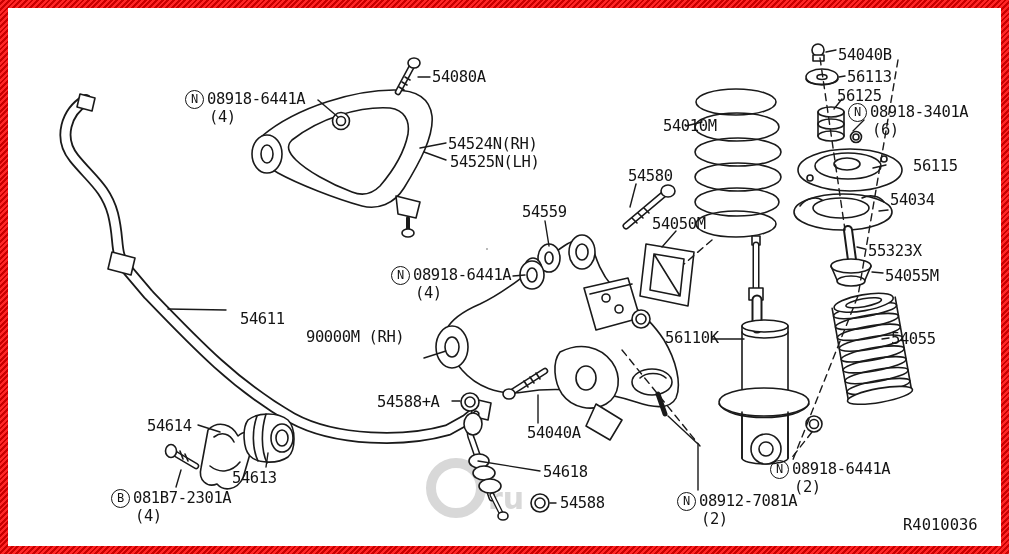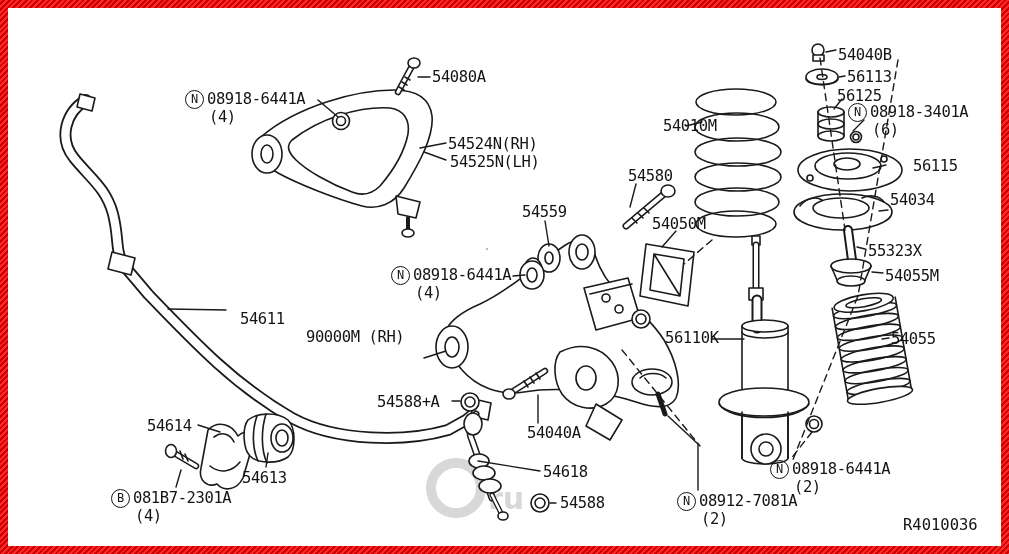--- a/index.html
+++ b/index.html
@@ -328,21 +328,21 @@
       <div class="plabel" style="left: 527px; top: 425px;">
         <span class="row">
           <span>54040A</span>
         </span>
       </div>
       <div class="plabel" style="left: 147px; top: 418px;">
         <span class="row">
           <span>54614</span>
         </span>
       </div>
-      <div class="plabel" style="left: 242px; top: 470px;">
+      <div class="plabel" style="left: 232px; top: 470px;">
         <span class="row">
           <span>54613</span>
         </span>
       </div>
       <div class="plabel" style="left: 543px; top: 464px;">
         <span class="row">
           <span>54618</span>
         </span>
       </div>
       <div class="plabel" style="left: 560px; top: 495px;">

